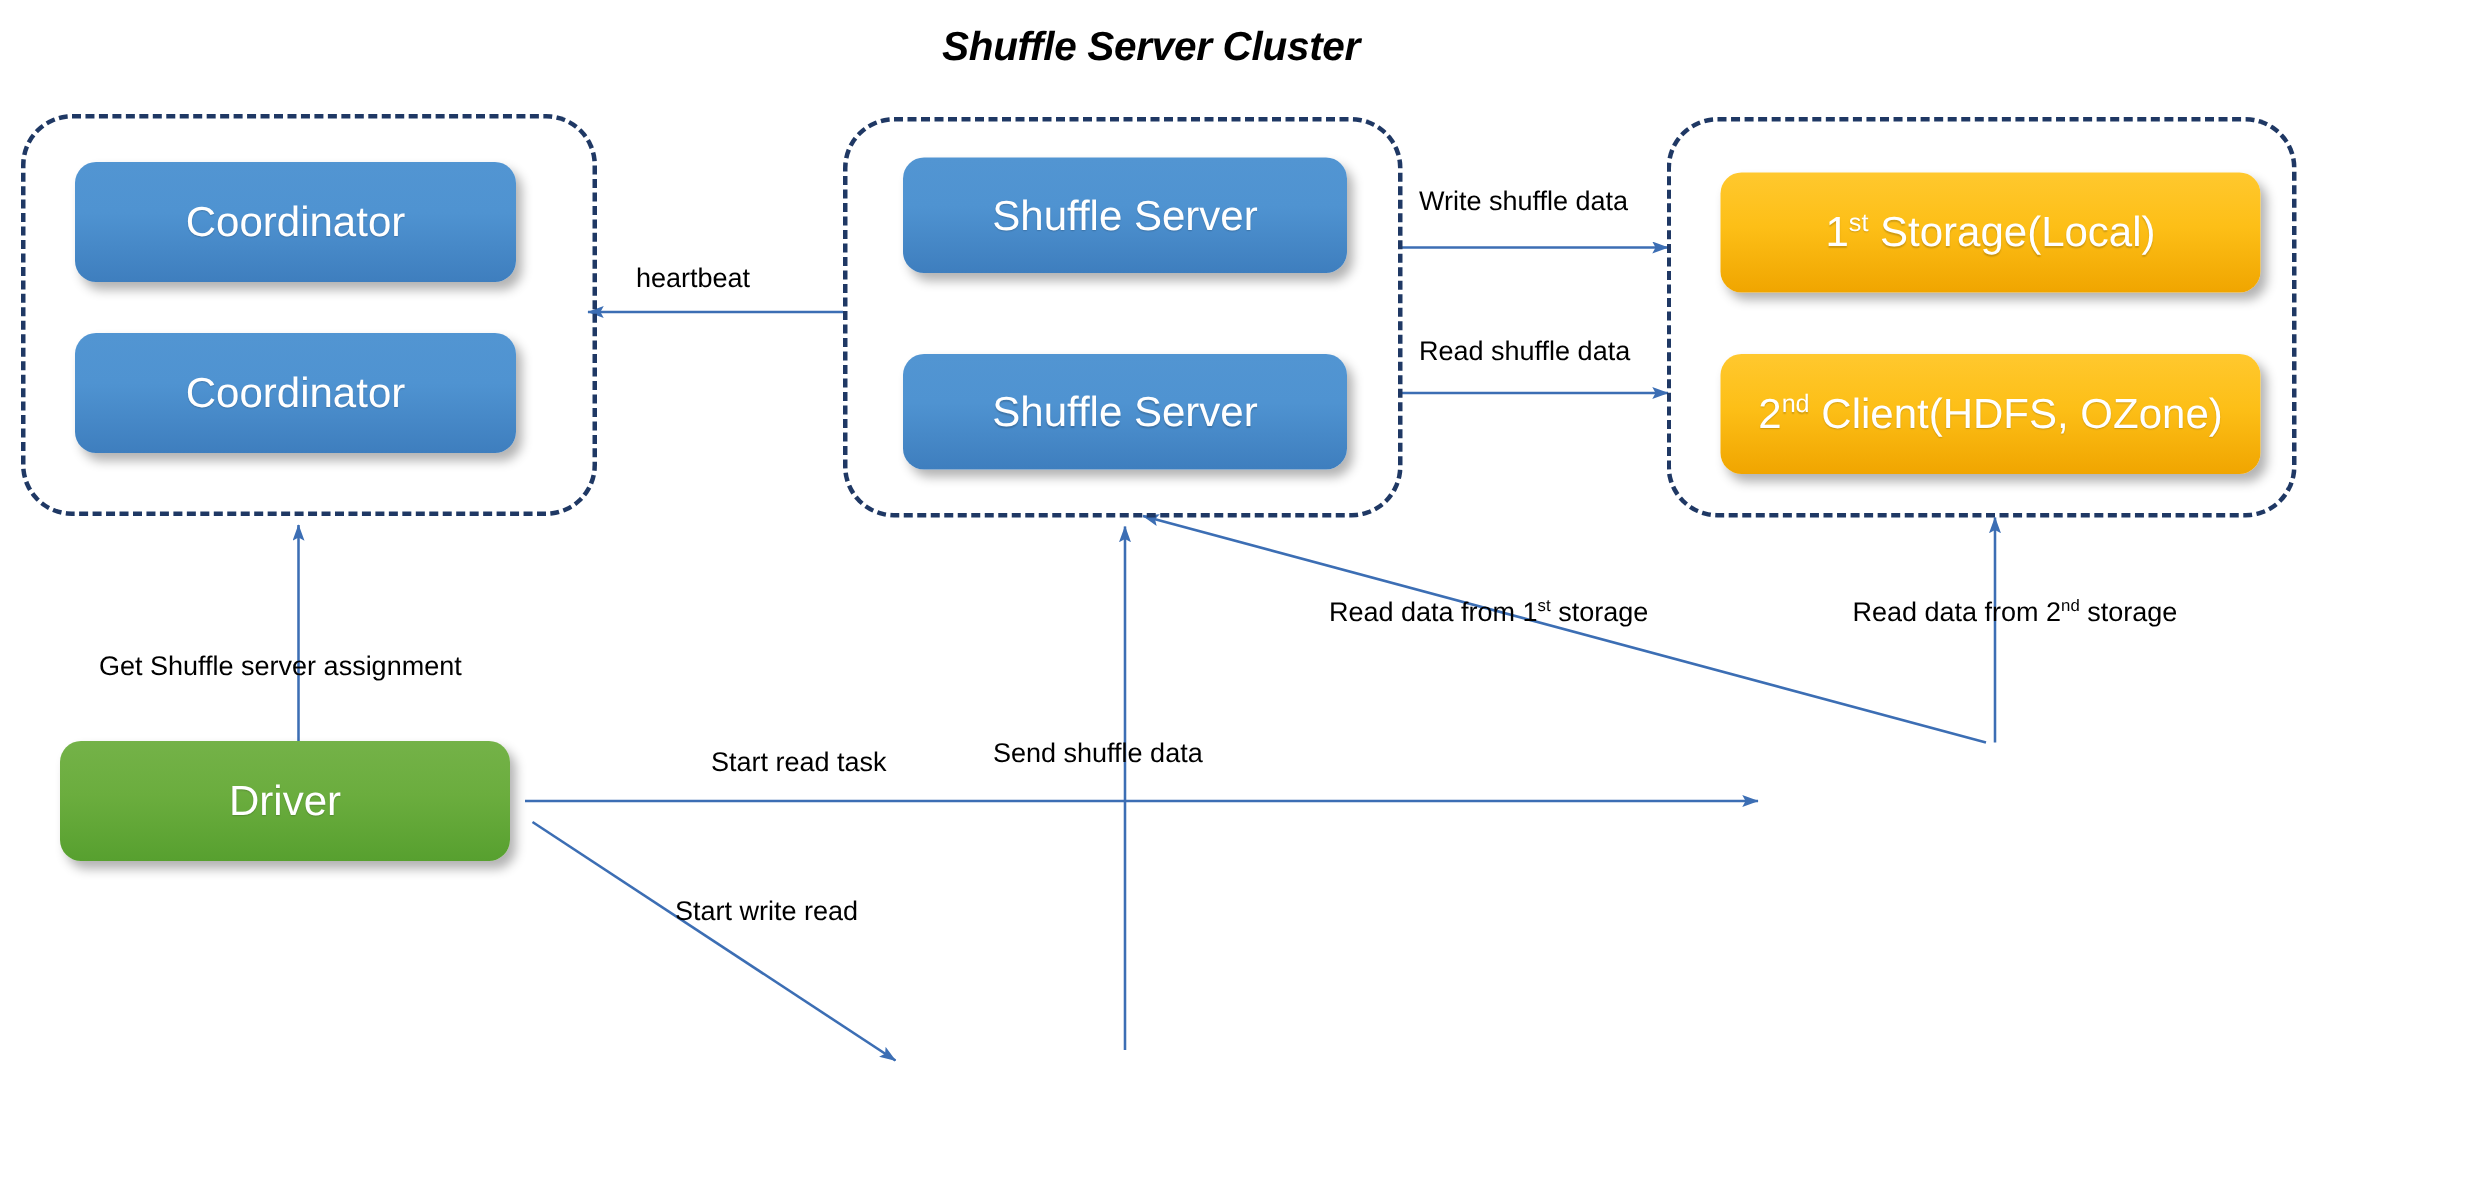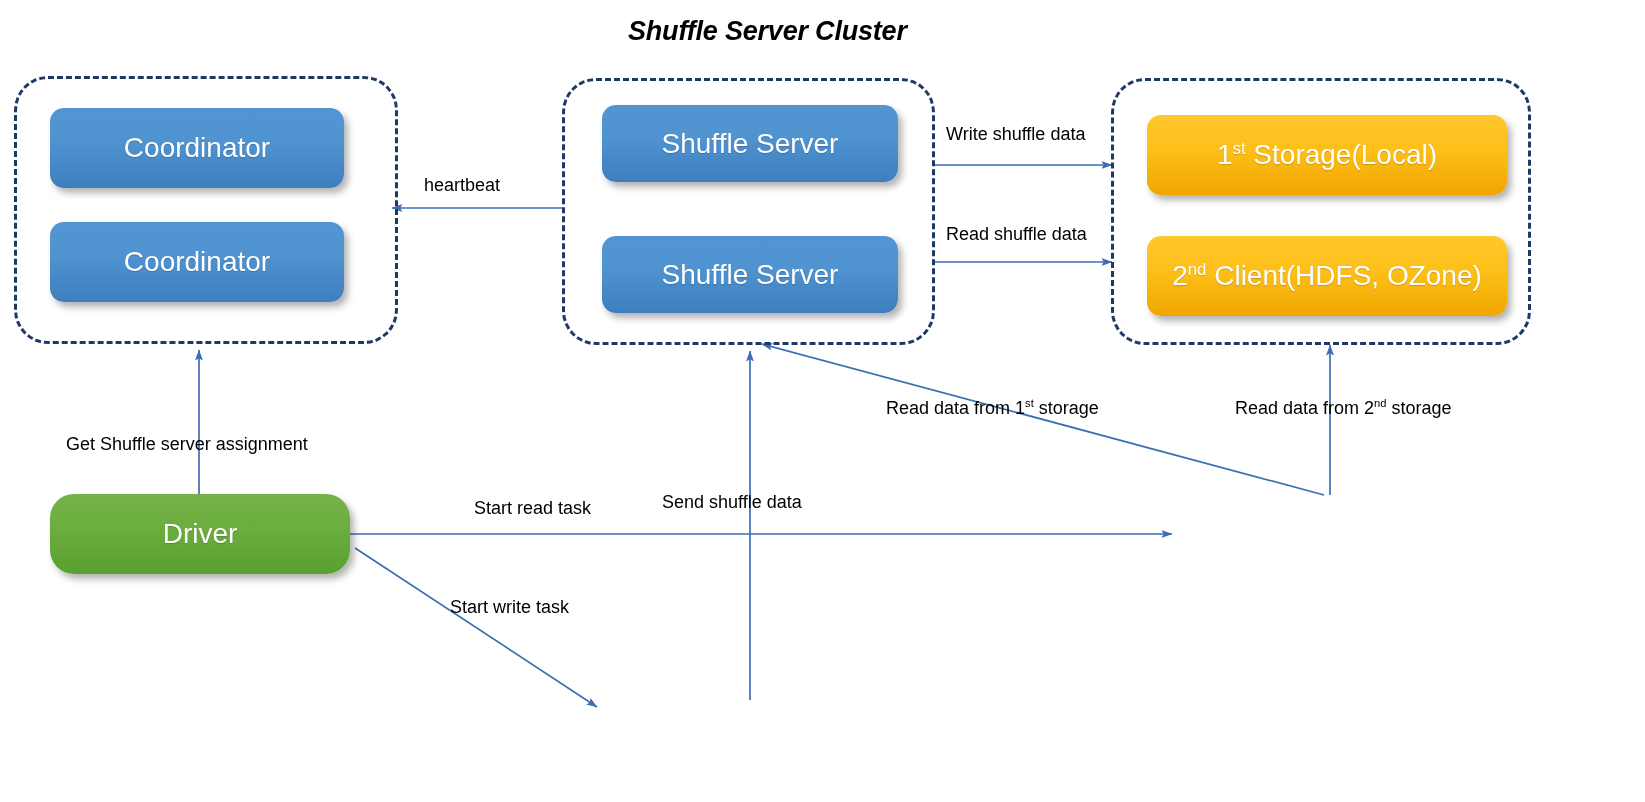--- a/index.html
+++ b/index.html
@@ -146,37 +146,37 @@
   </div>
 
   <div class="node orange" style="left:1147px; top:115px; width:360px; height:80px;">
     <span><span>1</span><sup>st</sup><span> Storage(Local)</span></span>
   </div>
 
   <div class="node orange" style="left:1147px; top:236px; width:360px; height:80px;">
     <span><span>2</span><sup>nd</sup><span> Client(HDFS, OZone)</span></span>
   </div>
 
-  <div class="node green" style="left:50px; top:494px; width:300px; height:80px;border-radius:24px;">
+  <div class="node green" style="left:40px; top:494px; width:300px; height:80px;">
     <span>Driver</span>
   </div>
 
 
 
   <div class="edge-label" style="left:424px; top:175px;">heartbeat</div>
 
   <div class="edge-label" style="left:946px; top:124px;">Write shuffle data</div>
 
   <div class="edge-label" style="left:946px; top:224px;">Read shuffle data</div>
 
   <div class="edge-label" style="left:66px; top:398px;margin-top:36px;">Get Shuffle server assignment</div>
 
   <div class="edge-label" style="left:662px; top:464px;margin-top:28px;">Send shuffle data</div>
 
   <div class="edge-label" style="left:474px; top:498px;">Start read task</div>
 
-  <div class="edge-label" style="left:450px; top:597px;">Start write task</div>
+  <div class="edge-label" style="left:450px; top:597px;">Start write read</div>
 
   <div class="edge-label" style="left:886px; top:398px;"><span>Read data from 1</span><sup>st</sup><span> storage</span></div>
 
   <div class="edge-label" style="left:1235px; top:398px;"><span>Read data from 2</span><sup>nd</sup><span> storage</span></div>
 
 </div>
 
 </body></html>

